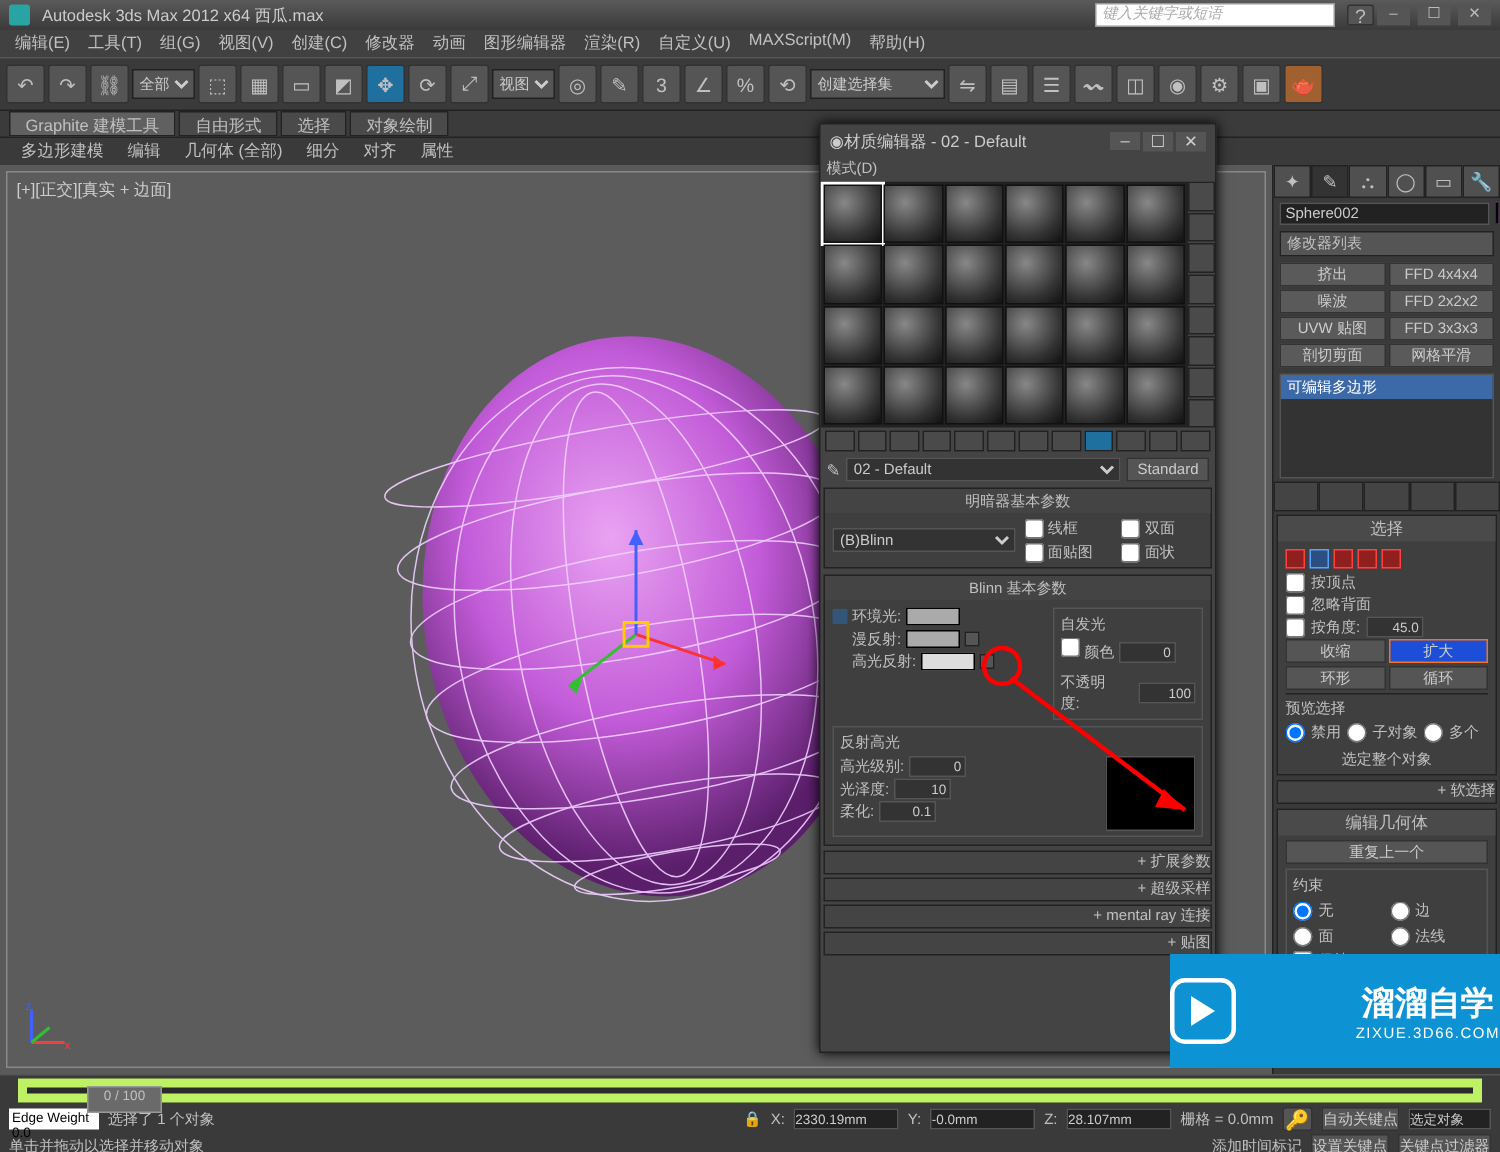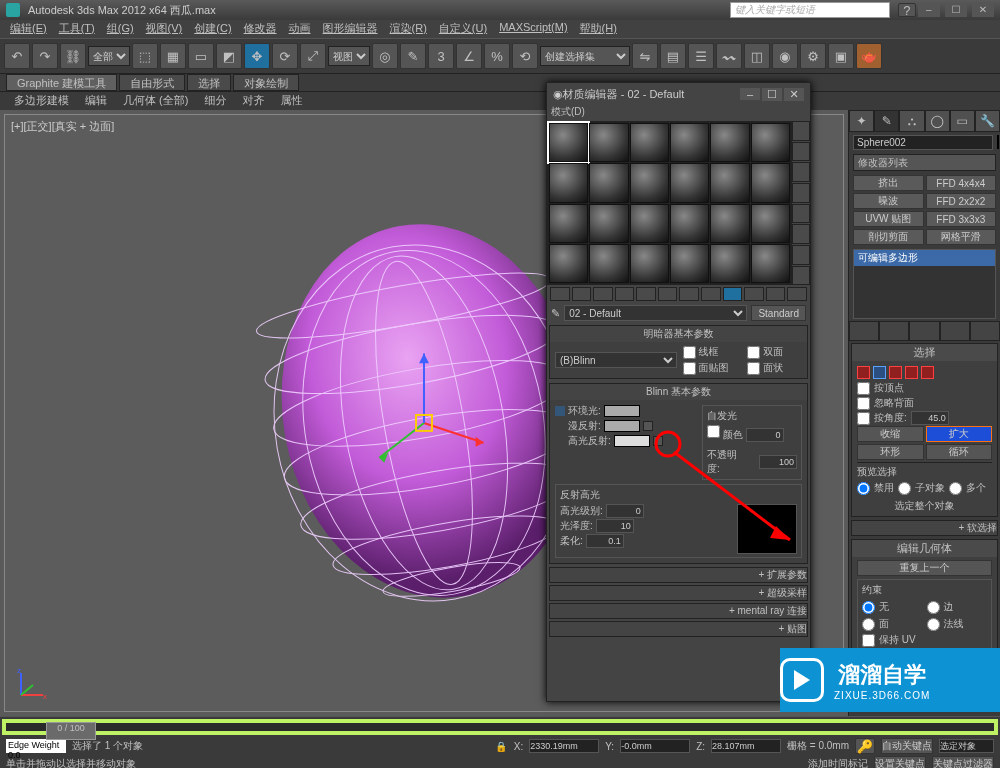--- a/index.html
+++ b/index.html
@@ -2,21 +2,21 @@
 <html><head>
 <meta charset="utf-8">
 <style>
 * { margin: 0; padding: 0; box-sizing: border-box; font-family: "Microsoft YaHei", SimSun, Arial, sans-serif; }
 body { background: #3a3a3a; color: #c0c0c0; font-size: 11px; width: 1000px; height: 768px; overflow: hidden; position: relative; }
 .titlebar { height: 20px; background: linear-gradient(#5a5a5a,#3a3a3a); display: flex; align-items: center; padding: 0 6px; color: #bbb; }
 .titlebar .logo { width: 14px; height: 14px; background:#2aa3a3; border-radius:2px; margin-right:8px; }
 .titlebar .title { flex:1; font-size:11px; color:#ccc; }
 .titlebar .search { width:160px; height:16px; background:#fff; color:#aaa; font-style:italic; padding:0 4px; margin:0 8px; border:1px solid #999; font-size:10px; line-height:14px;}
 .titlebar .win-btns span { display:inline-block; width:22px; height:14px; background:#555; margin-left:2px; text-align:center; line-height:14px; font-size:10px;}
-.menubar { height: 18px; background:#414141; display:flex; padding:0 4px; font-size:11px;text-decoration:underline; }
+.menubar { height: 18px; background:#414141; display:flex; padding:0 4px; font-size:11px; }
 .menubar span { padding:1px 6px; cursor:default; }
 .toolbar { height: 36px; background:#3a3a3a; border-top:1px solid #555; border-bottom:1px solid #222; display:flex; align-items:center; padding:0 4px; gap:2px; }
 .tbtn { width:26px; height:26px; background:#555; border:1px solid #333; border-radius:2px; display:inline-flex; align-items:center; justify-content:center; font-size:13px;}
 .toolbar select { height:20px; background:#555; color:#ccc; border:1px solid #222; font-size:10px;}
 .graphite { height:18px; background:#3b3b3b; border-bottom:1px solid #222; display:flex; padding:0 6px; }
 .graphite span { padding:1px 10px; background:#4a4a4a; border:1px solid #222; margin-right:2px; font-size:11px; }
 .graphite span.active { background:#606060; }
 .sub-tabs { height:18px; background:#3a3a3a; display:flex; padding:0 6px; font-size:11px; }
 .sub-tabs span { padding:1px 8px; }
 .main { display:flex; height: 606px; }
@@ -41,21 +41,21 @@
 .roll { margin:2px 2px; border:1px solid #222; background:#3f3f3f; }
 .roll-title { text-align:center; background:#4a4a4a; padding:1px 0; font-size:11px; cursor:default;}
 .roll-body { padding:3px 5px; font-size:10px; }
 .roll-body label { display:flex; align-items:center; gap:4px; margin:1px 0;}
 .row5 { display:flex; gap:3px; margin:2px 0;}
 .row5 span { width:13px; height:13px; background:#902020; border:1px solid #ff4040;}
 .row5 span.blue { background:#2a4f80; border:1px solid #5aa0ff;}
 .spin { background:#333; color:#ccc; border:1px solid #555; width:38px; height:14px; font-size:9px; text-align:right; padding-right:2px;}
 .sep { height:1px; background:#222; margin:2px 0;}
 .statusbar { height: 52px; background:#3a3a3a; border-top:1px solid #555; }
-.timeline { height:16px; background:#2a2a2a; border:4px solid #bef264; margin:2px 2px; position:relative; }
+.timeline { height:16px; background:#2a2a2a; border:6px solid #bef264; margin:2px 12px; position:relative; }
 .timeline .cursor { position:absolute; top:-1px; left:40px; height:18px; width:50px; background:#6a6a6a; border:1px solid #999; font-size:9px; text-align:center;}
 .status-row { display:flex; align-items:center; height:18px; padding:0 6px; gap:6px; font-size:10px;}
 .status-row input { background:#222; color:#ccc; border:1px solid #555; height:14px; font-size:9px; width:70px;}
 .prompt { height:14px; background:#fff; color:#000; width:60px; font-size:9px; padding:1px 2px; }
 
 
 .meditor { position:absolute; left:546px; top:82px; width:265px; height:620px; background:#444; border:1px solid #222; box-shadow:0 0 8px #000; z-index:50; display:flex; flex-direction:column;}
 .me-title { display:flex; align-items:center; height:22px; padding:0 6px; color:#ccc;}
 .me-title .t { flex:1; font-size:11px;}
 .me-title .ctl { width:20px; text-align:center; background:#555; margin-left:2px;}
@@ -82,21 +82,21 @@
 .group { border:1px solid #555; padding:3px 4px; margin:2px 0;}
 .group .gtitle { font-size:10px; margin-bottom:2px;}
 .hl-preview { width:60px; height:50px; background:#000; border:1px solid #555; float:right; margin-left:4px;}
 .collapsed-roll { height:16px; text-align:right; background:#444; border:1px solid #222; margin:1px 2px; font-size:10px; line-height:14px; cursor:default;}
 .collapsed-roll::before { content:"+ "; }
 
 
 .anno { position:absolute; pointer-events:none; z-index:60;}
 
 
-.watermark { position:absolute; right:0; bottom:56px; width:220px; height:64px; background:#0d92d3; color:#fff; display:flex; align-items:center; justify-content:flex-start; gap:10px; z-index:70; }
+.watermark { position:absolute; right:0; bottom:56px; width:220px; height:76px; background:#0d92d3; color:#fff; display:flex; align-items:center; justify-content:space-between; gap:10px; z-index:70; }
 .watermark .play { width:44px; height:44px; border:3px solid #fff; border-radius:10px; display:flex; align-items:center; justify-content:center;}
 .watermark .play div { width:0;height:0;border-left:16px solid #fff; border-top:10px solid transparent; border-bottom:10px solid transparent;}
 .watermark .txt { text-align:center; }
 .watermark .txt .big{ font-size:22px; font-weight:bold;}
 .watermark .txt .sm{ font-size:10px; letter-spacing:1px;}
 </style>
 </head>
 <body>
 
 <div class="titlebar">

